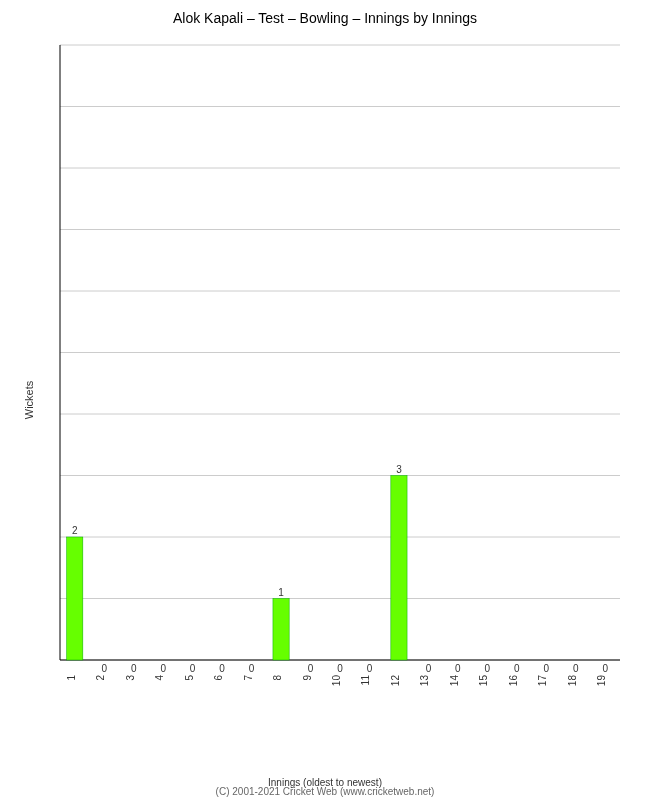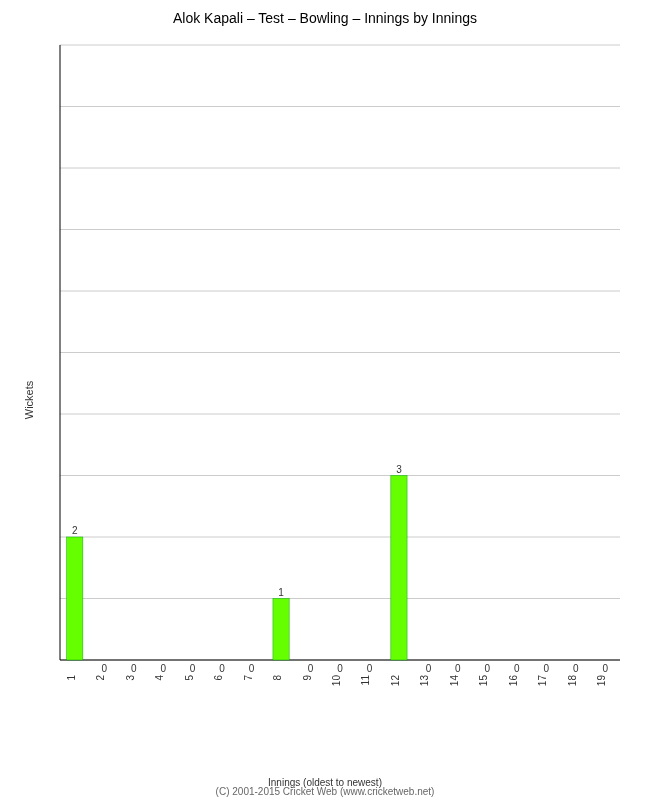--- a/index.html
+++ b/index.html
@@ -60,21 +60,21 @@
       height: 100%;
     }
   </style>
 </head>
 <body>
 
 <div class="chart-container">
   <div class="chart-title">Alok Kapali – Test – Bowling – Innings by Innings</div>
   <div class="y-axis-label">Wickets</div>
   <div class="x-axis-label">Innings (oldest to newest)</div>
-  <div class="copyright">(C) 2001-2015 Cricket Web (www.cricketweb.net)</div>
+  <div class="copyright">(C) 2001-2021 Cricket Web (www.cricketweb.net)</div>
 
   <div class="chart-area">
     <svg class="chart-svg" id="main-chart" viewBox="0 0 575 675">
         <line x1="5" y1="625" x2="565" y2="625" stroke="#cccccc" stroke-width="1"></line>
         <text x="0" y="629" text-anchor="end" font-size="11" fill="#333">0</text>
         <line x1="5" y1="563.5" x2="565" y2="563.5" stroke="#cccccc" stroke-width="1"></line>
         <text x="0" y="567.5" text-anchor="end" font-size="11" fill="#333">1</text>
         <line x1="5" y1="502" x2="565" y2="502" stroke="#cccccc" stroke-width="1"></line>
         <text x="0" y="506" text-anchor="end" font-size="11" fill="#333">2</text>
         <line x1="5" y1="440.5" x2="565" y2="440.5" stroke="#cccccc" stroke-width="1"></line>

